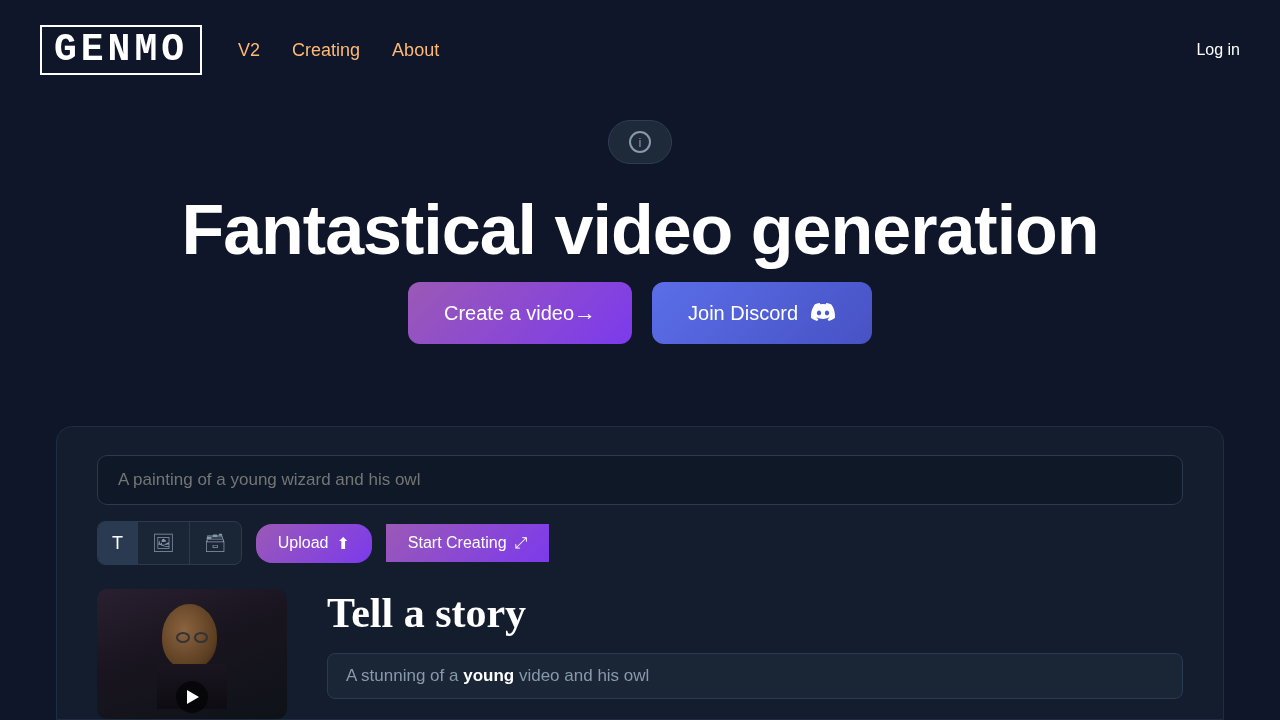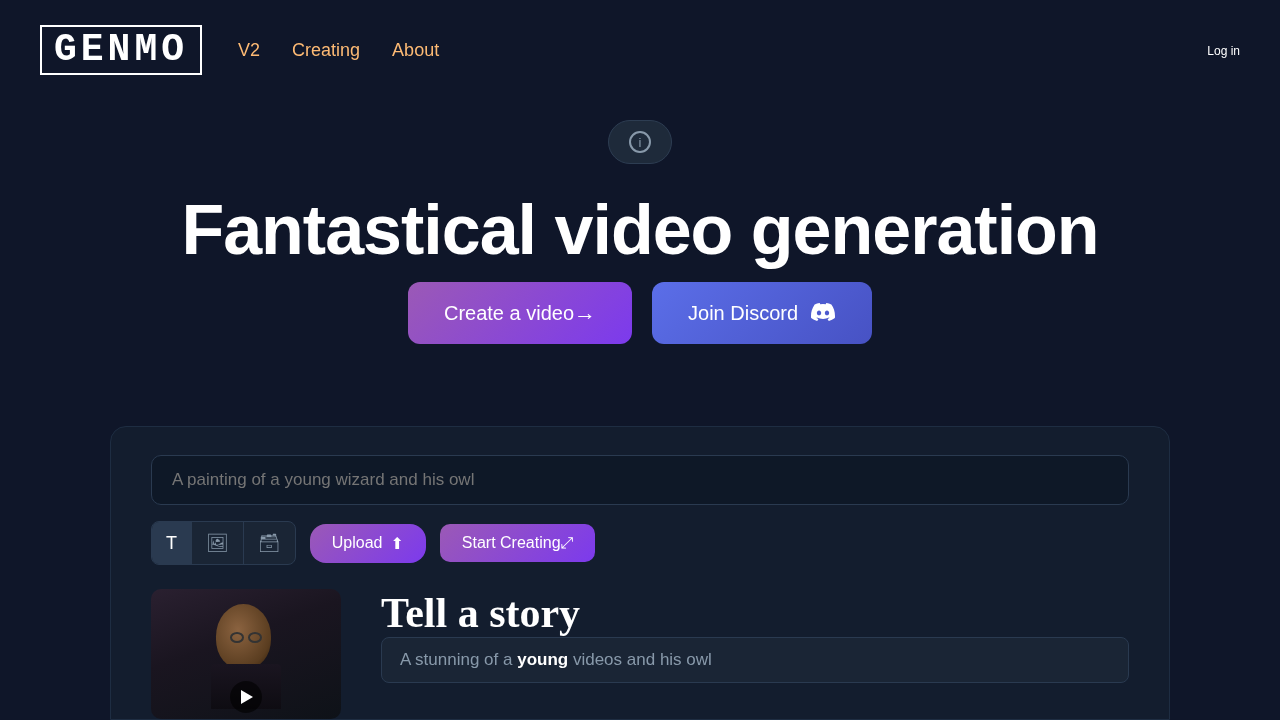--- a/index.html
+++ b/index.html
@@ -53,21 +53,21 @@
       text-decoration: none;
       cursor: pointer;
     }
 
     .nav-right {
       margin-left: auto;
     }
 
     .login-btn {
       color: #cdd5e0;
-      font-size: 12px;
+      font-size: 16px;
       cursor: pointer;
       background: none;
       border: none;
       color: #fff;
       text-align: center;
     }
 
     
     .hero {
       display: flex;
@@ -165,21 +165,21 @@
       height: 20px;
       display: inline-block;
     }
 
     
     .demo-panel {
       position: absolute;
       bottom: 0;
       left: 50%;
       transform: translateX(-50%);
-      width: 1060px;
+      width: 1168px;
       background: #131d2e;
       border: 1px solid #1e2d42;
       border-radius: 16px 16px 0 0;
       padding: 28px 40px 0;
       overflow: hidden;
     }
 
     .demo-input {
       width: 100%;
       background: #0e1827;
@@ -233,25 +233,26 @@
       cursor: pointer;
       display: flex;
       align-items: center;
       gap: 8px;
     }
 
     .btn-start {
       background: linear-gradient(135deg, #9b59b6, #7c3aed);
       color: #fff;
       border: none;
-      border-radius: 10px;
+      border-radius: 0;
       padding: 10px 22px;
       font-size: 16px;
       cursor: pointer;
       display: flex;
+      gap: 8px;
     }
 
     .demo-content {
       display: flex;
       align-items: flex-start;
       gap: 40px;
     }
 
     .demo-thumbnail {
       width: 190px;
@@ -338,20 +339,21 @@
     }
 
     .demo-right {
       flex: 1;
     }
 
     .demo-story-title {
       font-size: 42px;
       font-weight: 600;
       color: #fff;
+      margin-bottom: 16px;
       font-family: Georgia, serif;
     }
 
     .demo-caption {
       background: #1a2535;
       border: 1px solid #2a3a50;
       border-radius: 8px;
       padding: 12px 18px;
       font-size: 17px;
       color: #8899aa;
@@ -440,17 +442,17 @@
         <div class="wizard-body"></div>
       </div>
       <div class="play-btn">
         <div class="play-triangle"></div>
       </div>
     </div>
 
     <div class="demo-right">
       <h2 class="demo-story-title">Tell a story</h2>
       <div class="demo-caption">
-        <span>A stunning of a </span><strong>young</strong><span> videos and his owl</span>
+        <span>A stunning of a </span><strong>young</strong><span> video and his owl</span>
       </div>
     </div>
   </div>
 </div>
 
 </body></html>

